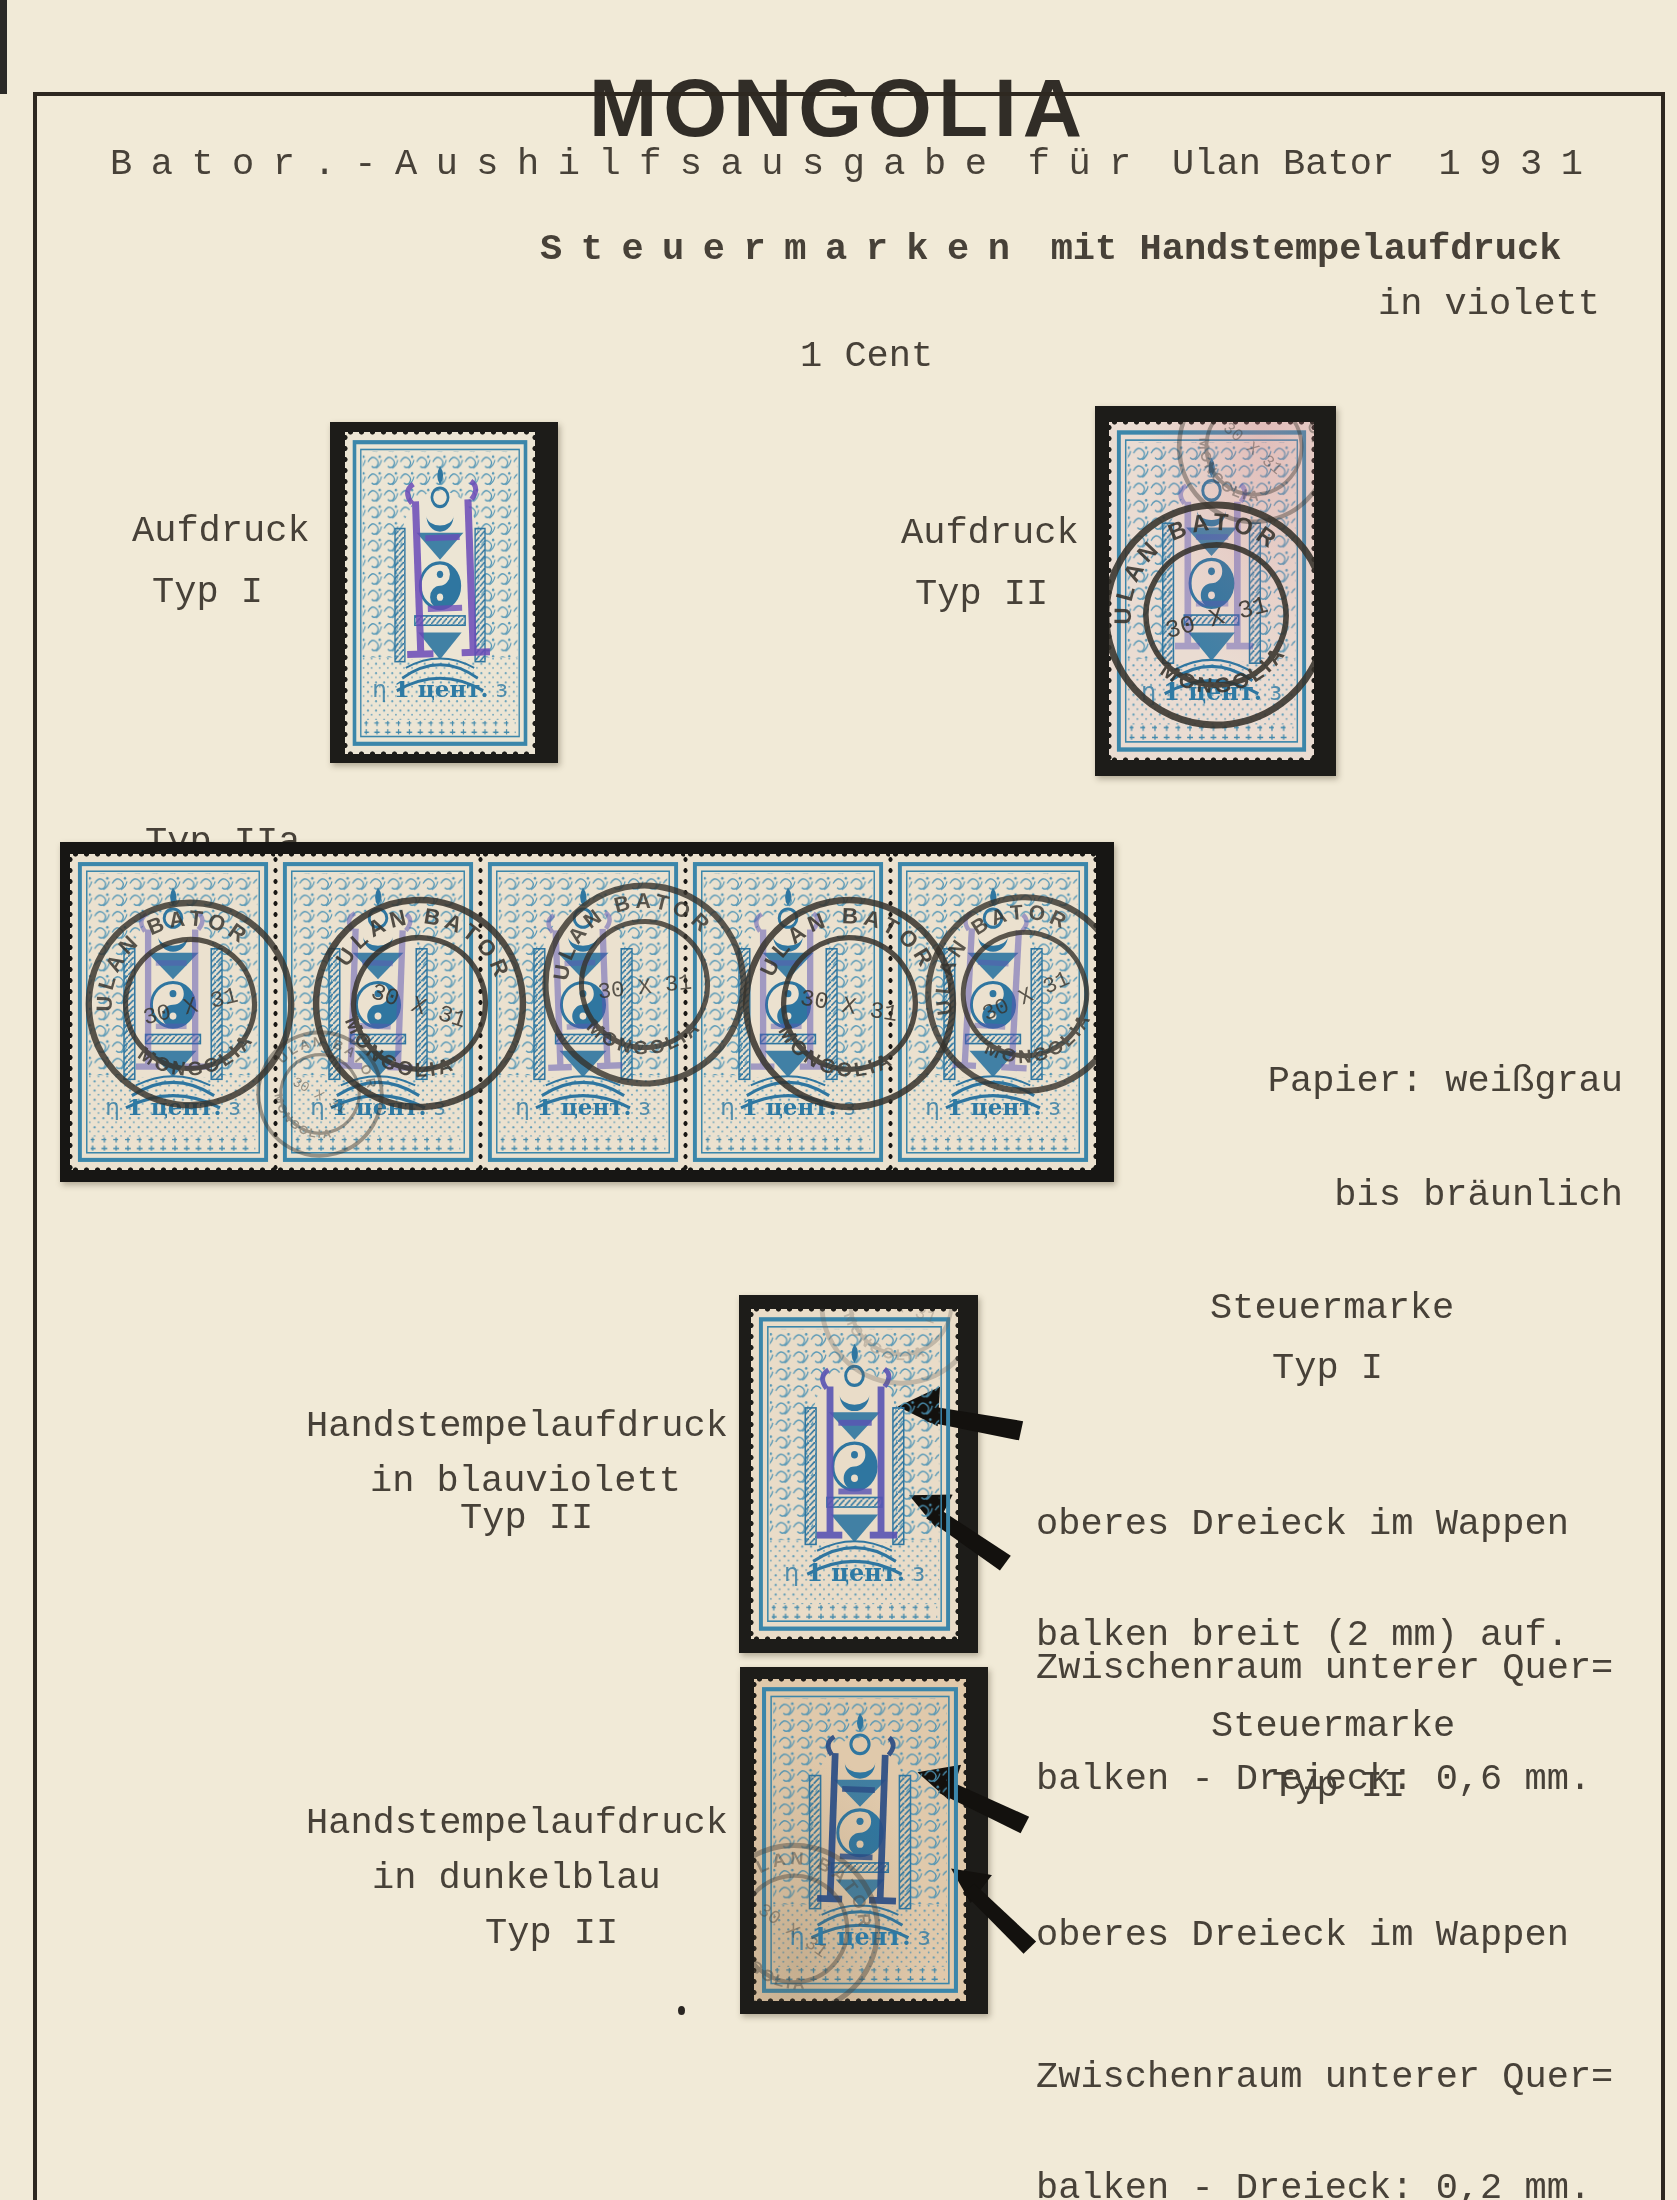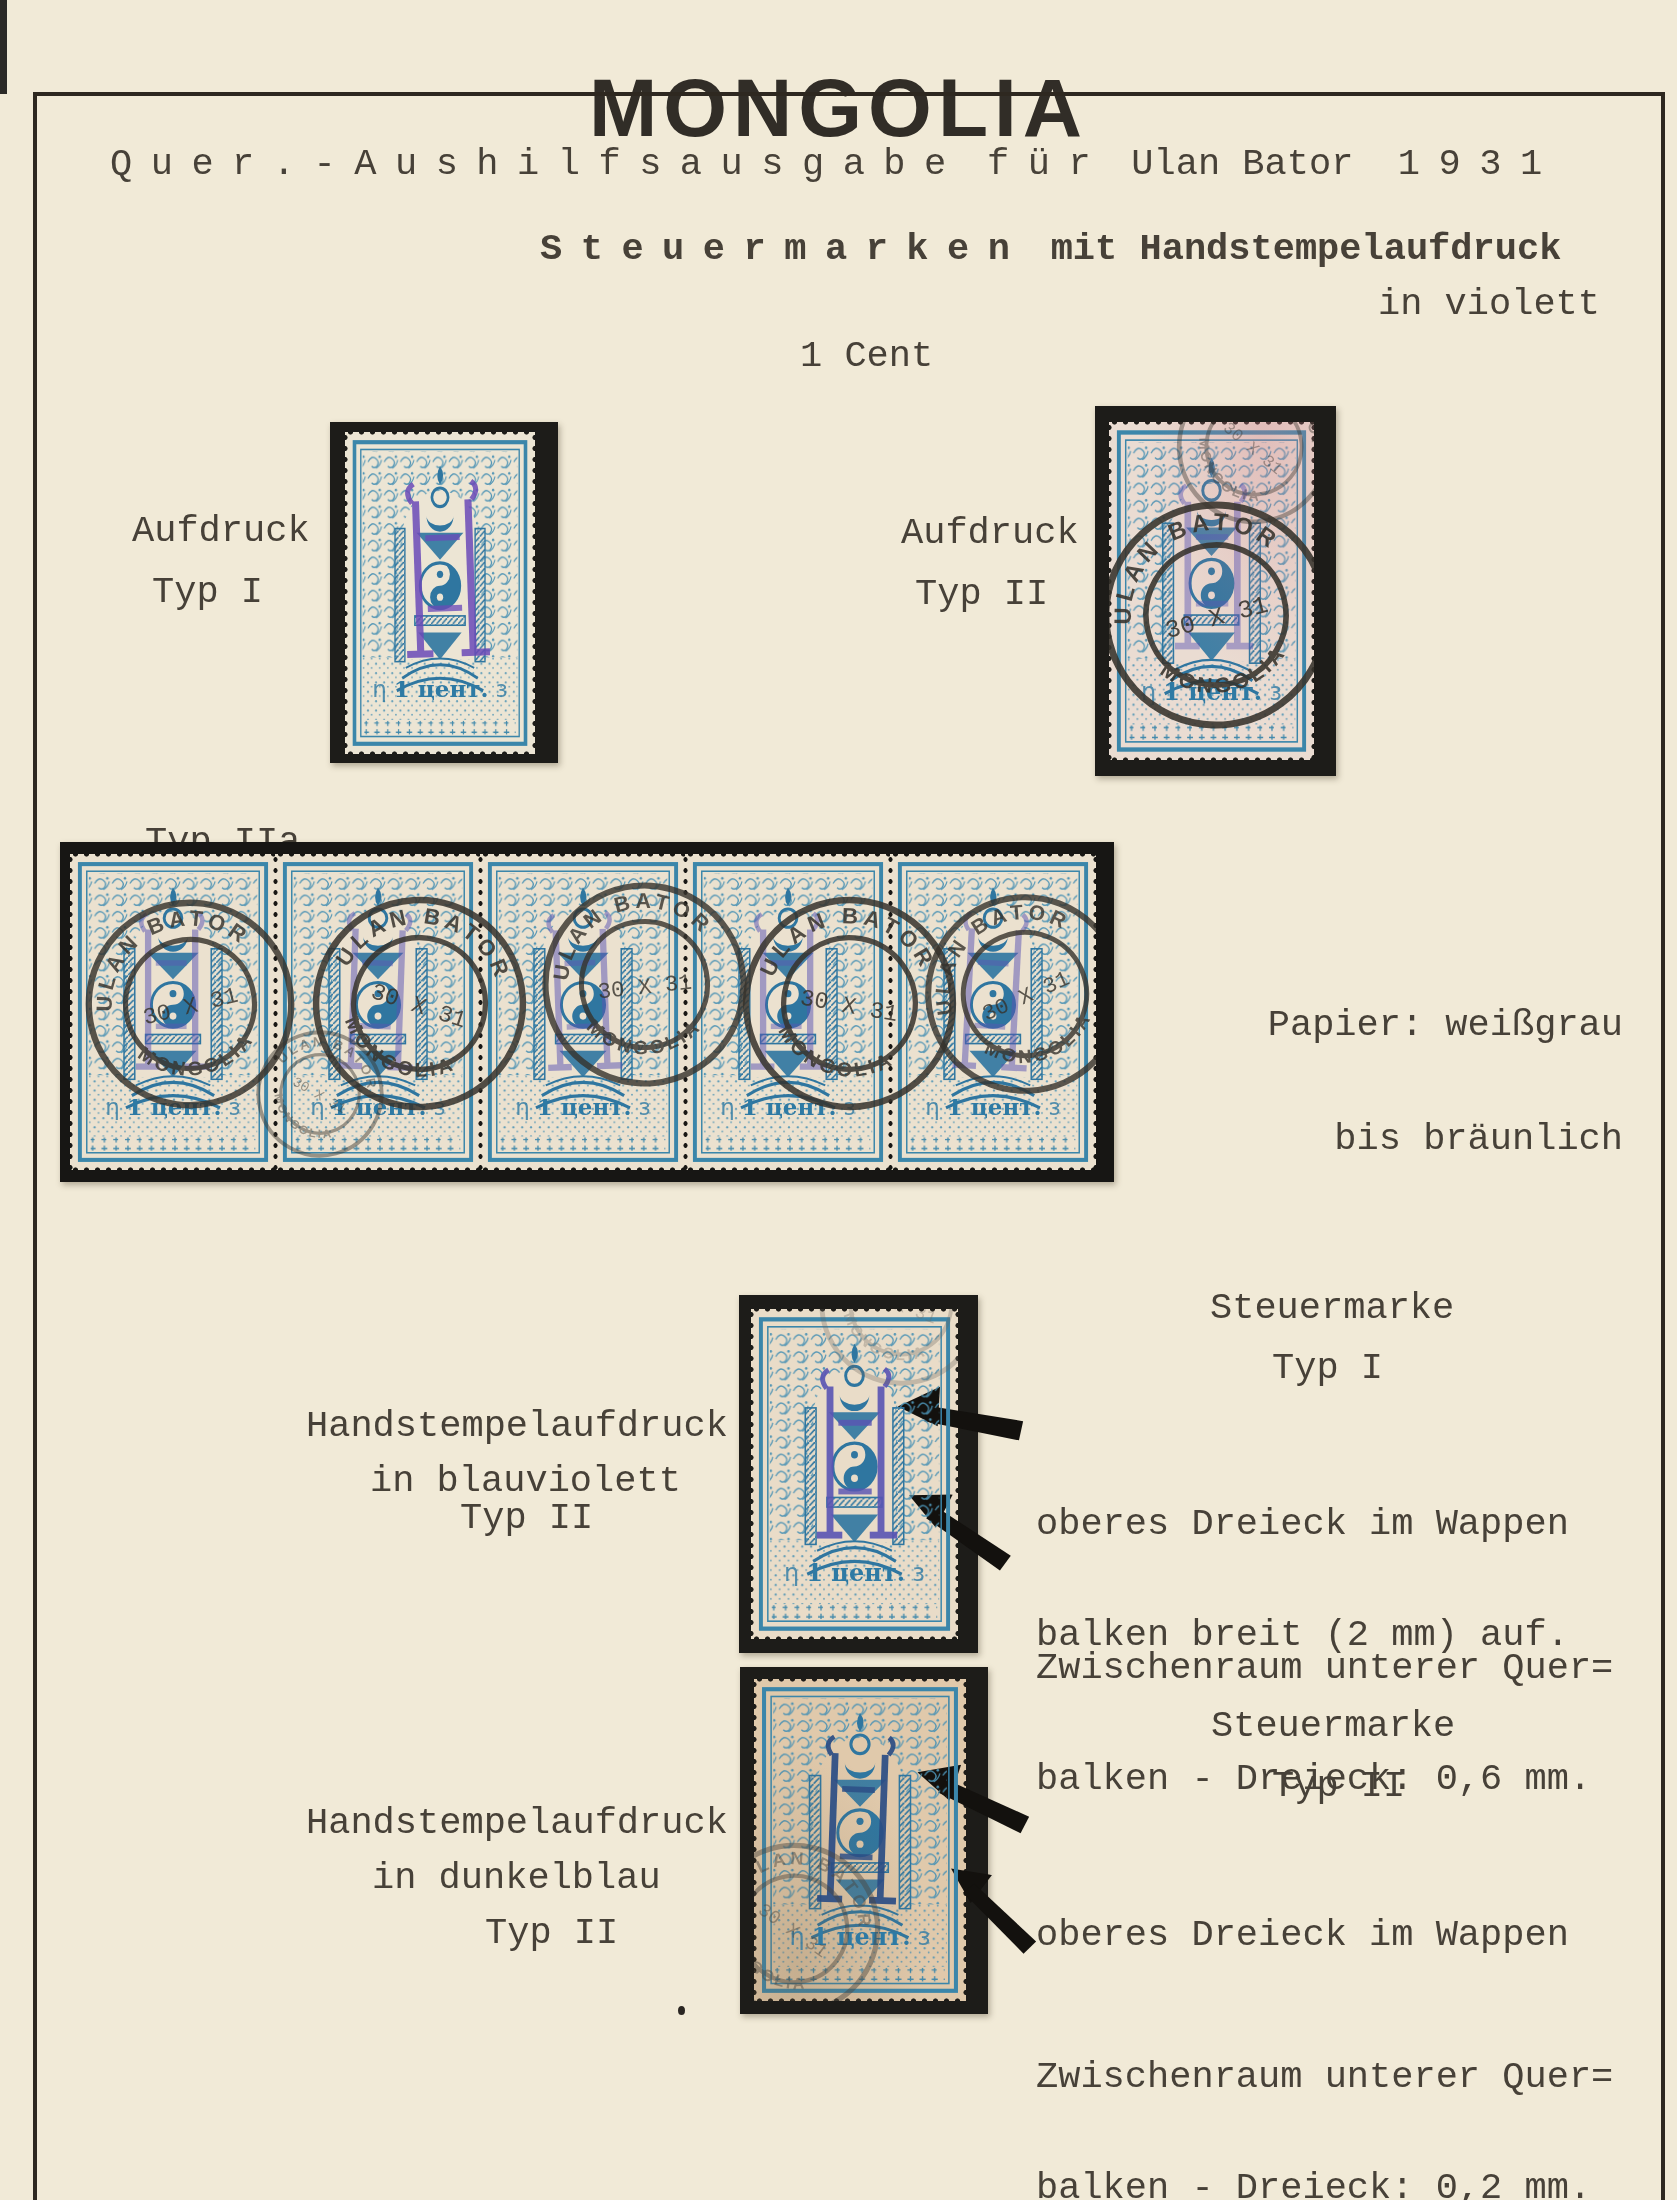--- a/index.html
+++ b/index.html
@@ -113,21 +113,21 @@
     </symbol>
   </defs>
 </svg>
 
 <div id="page">
   <div class="scan-edge"></div>
 
   <h1 class="title">MONGOLIA</h1>
   <div class="frame"></div>
 
-  <div class="mono" style="left:110px;top:146px;"><span class="sperr">Quer.-Aushilfsausgabe</span> <span class="sperr">für</span> <span>Ulan Bator</span>  <span class="sperr">1931</span></div>
+  <div class="mono" style="left:110px;top:146px;"><span class="sperr">Bator.-Aushilfsausgabe</span> <span class="sperr">für</span> <span>Ulan Bator</span>  <span class="sperr">1931</span></div>
 
   <div class="mono" style="left:540px;top:231px;font-weight:bold;"><span class="sperr">Steuermarken</span><span> mit Handstempelaufdruck</span></div>
 
   <div class="mono rt" style="right:77px;top:286px;">in violett</div>
   <div class="mono" style="left:800px;top:338px;">1 Cent</div>
 
   <div class="mono" style="left:132px;top:513px;">Aufdruck</div>
   <div class="mono" style="left:152px;top:574px;">Typ I</div>
 
   <div class="mount" style="left:330px;top:422px;width:220px;height:341px;">
@@ -229,21 +229,21 @@
         </svg>
       <svg class="cancel" style="left:845px;top:30px;width:220px;height:220px;transform:rotate(-24deg);opacity:.8;" viewBox="0 0 200 200">
           <use href="#cancelart" xlink:href="#cancelart"></use>
         </svg>
       <svg class="cancel" style="left:180px;top:170px;width:140px;height:140px;transform:rotate(30deg);opacity:.45;" viewBox="0 0 200 200">
           <use href="#cancelart" xlink:href="#cancelart"></use>
         </svg>
     </div>
   </div>
 
-  <div class="mono rt" style="right:54px;top:930px;line-height:38px;">
+  <div class="mono rt" style="right:54px;top:986px;line-height:38px;">
     <div>Papier: weißgrau</div>
     <div>bis bräunlich</div>
   </div>
 
   <div class="mono" style="left:306px;top:1408px;">Handstempelaufdruck</div>
   <div class="mono" style="left:370px;top:1463px;">in blauviolett</div>
   <div class="mono" style="left:460px;top:1500px;">Typ II</div>
 
   <div class="mount" style="left:739px;top:1295px;width:231px;height:358px;">
     <div class="stamp" style="left:12px;top:14px;width:207px;height:330px;--sp:#e9dcc8;">

